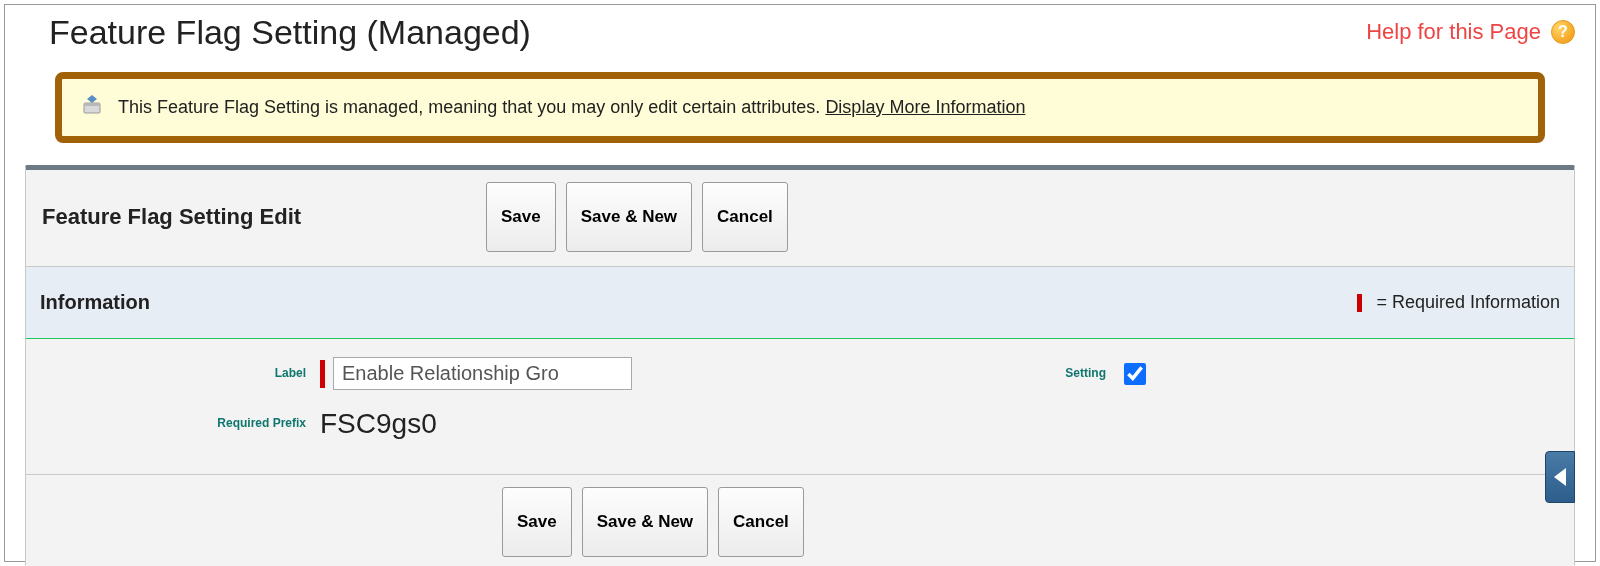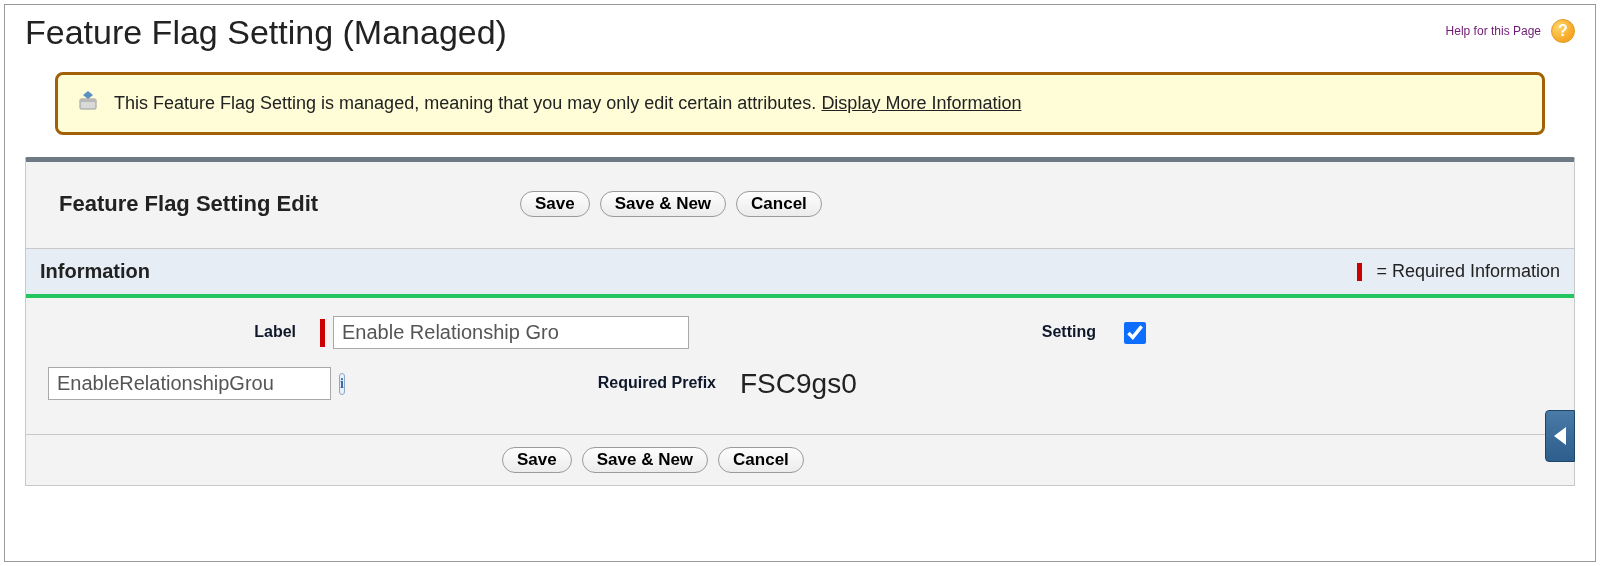--- a/index.html
+++ b/index.html
@@ -15,50 +15,51 @@
     border: 1px solid #999;
     width: 1592px;
     height: 558px;
     position: relative;
     padding: 0 20px 20px 20px;
   }
   .header-row {
     display: flex;
     align-items: flex-start;
     justify-content: space-between;
+    margin-left: 24px;
   }
   h1.page-title {
     font-size: 34px;
     font-weight: 400;
     margin: 8px 0 20px 0;
   }
   .help-area {
     display: flex;
     align-items: center;
     gap: 10px;
     margin-top: 14px;
   }
   .help-link {
-    color: #701a75;
-    font-size: 12px;
+    color: #ef4444;
+    font-size: 22px;
     text-decoration: none;
   }
   .help-icon {
     width: 24px; height: 24px;
     border-radius: 50%;
     background: radial-gradient(circle at 30% 30%, #ffd66a, #f6a623 70%);
     color: #fff;
     font-weight: bold;
     font-size: 16px;
     display: flex; align-items: center; justify-content: center;
     border: 1px solid #e09a1a;
   }
   .info-banner {
     background: #fefdd7;
-    border: 3px solid #a16207;
+    border: 7px solid #a16207;
     border-radius: 8px;
     padding: 14px 18px;
     margin: 0 30px 22px 30px;
     font-size: 18px;
     display: flex;
     align-items: center;
     gap: 14px;
   }
   .info-banner .pkg-icon svg { width:24px; height:24px; }
   .info-banner a {
@@ -72,38 +73,38 @@
   }
   .panel-header {
     background: #f3f3f3;
     padding: 12px 16px 14px 16px;
     display:flex;
     align-items:center;
   }
   .panel-header h2 {
     font-size: 22px;
     font-weight: bold;
-    margin: 17px;
+    margin: 0;
     width: 444px;
   }
   .btn-row { display:flex; gap:10px; }
   button.sf-btn {
     font-size: 17px;
     font-weight: bold;
-    padding: 2px 14px;
+    padding: 24px 14px;
     background: linear-gradient(#fdfdfd, #ececec);
     border: 1px solid #9a9a9a;
-    border-radius: 17px;
+    border-radius: 3px;
     cursor: pointer;
   }
   .section-header {
     background: #e6edf5;
     border-top: 1px solid #c9c9c9;
-    border-bottom: 4px solid #22c55e;
-    padding: 11px 14px;
+    border-bottom: 1px solid #22c55e;
+    padding: 24px 14px;
     display:flex;
     align-items:center;
     justify-content:space-between;
     font-size:20px;
     font-weight:bold;
   }
   .required-legend {
     font-size:18px; font-weight:normal;
     display:flex; align-items:center; gap:14px;
   }
@@ -118,34 +119,34 @@
     position:relative;
   }
   .form-grid {
     display:grid;
     grid-template-columns: 280px 420px 380px 320px;
     row-gap: 18px;
     align-items:center;
   }
   .fld-label {
     text-align:right;
-    font-size:16px;
+    font-size:12px;
     font-weight:bold;
-    padding-right:24px;
-    color:#0f172a;
+    padding-right:14px;
+    color:#0f766e;
     line-height:1.15;
   }
   .fld-value { display:flex; align-items:center; gap:8px; }
   .req-bar {
     display:inline-block;
     width:5px; height:28px;
     background:#c00;
   }
   input.text {
-    width: 356px;
+    width: 299px;
     font-size: 20px;
     padding: 4px 8px;
     border:1px solid #a9a9a9;
     color:#555;
     background:#fff;
   }
   .info-mini {
     width:22px; height:22px;
     border:1px solid #8fa7c6;
     border-radius:3px;
@@ -238,25 +239,20 @@
         <div class="fld-value">
           <span class="req-bar"></span>
           <input class="text" type="text" value="Enable Relationship Gro" style="">
         </div>
 
         <div class="fld-label">Setting</div>
         <div class="fld-value">
           <input type="checkbox" class="active-cb" checked="" style="">
         </div>
 
-        <div class="fld-value">
-          <span class="req-bar"></span>
-          <input class="text" type="text" value="EnableRelationshipGrou" style="">
-          <span class="info-mini">i</span>
-        </div>
 
         <div class="fld-label">Required Prefix</div>
         <div class="fld-value static-val">FSC9gs0</div>
 
       </div>
 
       <div class="side-tab">
         <span class="tri"></span>
       </div>
     </div>

